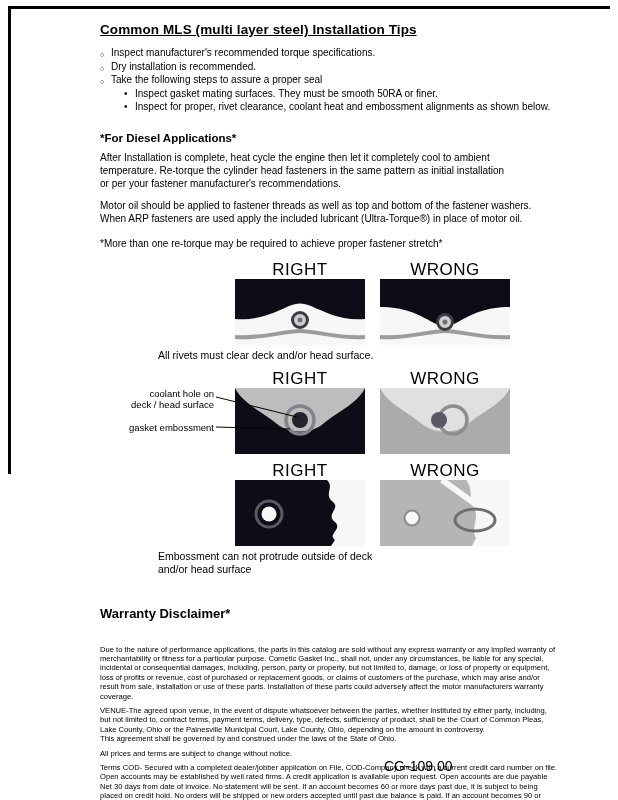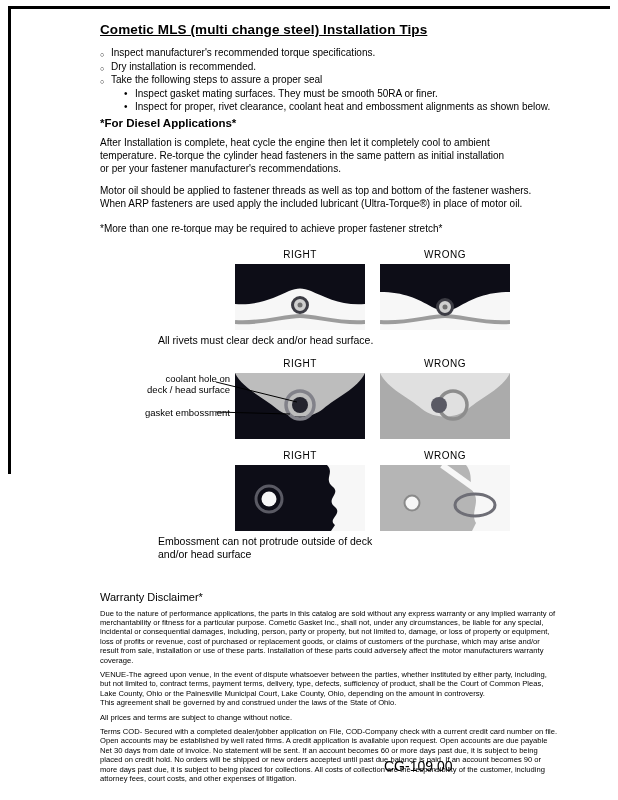--- a/index.html
+++ b/index.html
@@ -11,48 +11,48 @@
   .border-top { position:absolute; left:8px; top:6px; width:602px; height:3px; background:#000; }
   .border-left { position:absolute; left:8px; top:6px; width:3px; height:468px; background:#000; }
   .content { position:absolute; left:100px; top:22px; width:498px; }
   .title { font-size:13.5px; font-weight:bold; text-decoration:underline; margin-bottom:9px; letter-spacing:.1px; }
   ul.tips { list-style:none; font-size:10px; line-height:13.5px; }
   ul.tips > li { position:relative; padding-left:11px; }
   ul.tips > li::before { content:"○"; position:absolute; left:0; top:2px; font-size:7px; }
   ul.subtips { list-style:none; margin-left:13px; }
   ul.subtips > li { position:relative; padding-left:11px; }
   ul.subtips > li::before { content:"•"; position:absolute; left:0; top:0; font-size:10px; }
-  .diesel-heading { font-size:11.5px; font-weight:bold; margin:3px 0 7px; }
+  .diesel-heading { font-size:11.5px; font-weight:bold; margin:18px 0 7px; }
   p.body { font-size:10px; line-height:13px; margin-bottom:9px; white-space:pre-line; }
   p.note { font-size:10px; margin-top:13px; }
   .diagrams { margin-top:13px; }
   .diag-row { position:relative; margin-bottom:9px; }
   .diag-pair { display:flex; gap:15px; margin-left:135px; width:275px; }
   .diag-col { width:130px; }
-  .diag-head { text-align:center; font-size:10px; line-height:16px; margin-bottom:1px; letter-spacing:.5px; }
+  .diag-head { text-align:center; font-size:17px; line-height:16px; margin-bottom:1px; letter-spacing:.5px; }
   .diag-img { width:130px; height:66px; display:block; }
   .diag-caption { margin-left:58px; font-size:10.5px; line-height:13px; margin-top:4px; white-space:pre-line; }
-  .callout { position:absolute; font-size:9.5px; line-height:11px; text-align:right; white-space:pre-line; width:114px; left:16px; }
+  .callout { position:absolute; font-size:9.5px; line-height:11px; text-align:right; white-space:pre-line; width:114px; left:0; }
   .callout-coolant { top:17px; }
   .callout-emboss { top:51px; }
   .callout-svg { position:absolute; left:0; top:0; pointer-events:none; }
   .warranty { margin-top:30px; width:458px; }
-  .warranty-heading { font-size:11px; font-weight:normal; margin-bottom:6px; }
+  .warranty-heading { font-size:13px; font-weight:bold; margin-bottom:24px; }
   .warranty p { font-size:7.6px; line-height:9.4px; margin-bottom:5px; white-space:pre-line; }
   .page-code { position:absolute; left:384px; top:758px; font-size:14px; }
 </style>
 </head>
 <body>
 
 <div class="page">
   <div class="border-top"></div>
   <div class="border-left"></div>
 
   <div class="content">
-    <h1 class="title">Cometic MLS (multi change steel) Installation Tips</h1>
+    <h1 class="title">Common MLS (multi layer steel) Installation Tips</h1>
 
     <ul class="tips">
       <li>Inspect manufacturer's recommended torque specifications.</li>
       <li>Dry installation is recommended.</li>
       <li><span>Take the following steps to assure a proper seal</span>
         <ul class="subtips">
           <li>Inspect gasket mating surfaces.  They must be smooth 50RA or finer.</li>
           <li>Inspect for proper, rivet clearance, coolant heat and embossment alignments as shown below.</li>
         </ul>
       </li>

